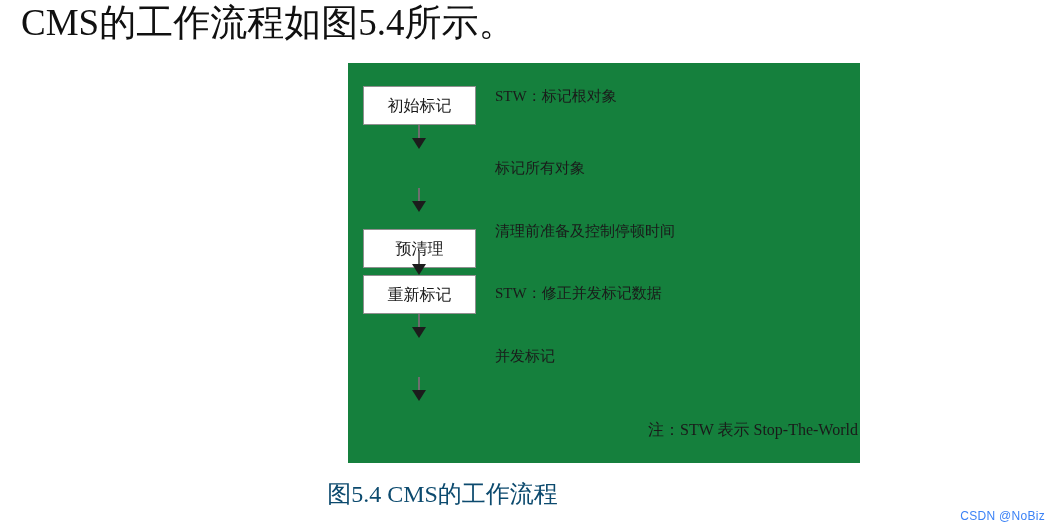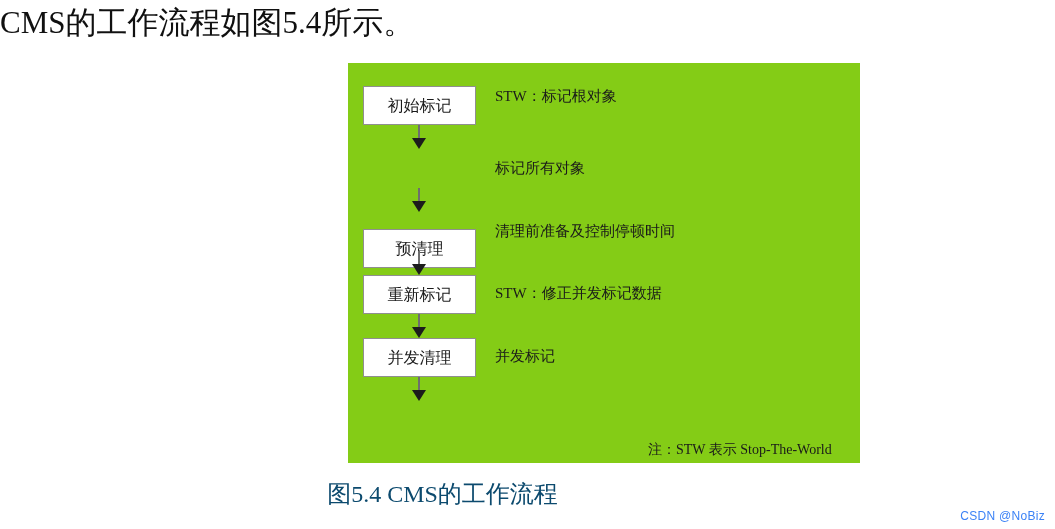--- a/index.html
+++ b/index.html
@@ -12,38 +12,38 @@
     height: 529px;
     position: relative;
     overflow: hidden;
     font-family: "Liberation Serif", "DejaVu Serif", serif;
     color: #000000;
   }
 
   
   #page-title {
     position: absolute;
-    left: 0;
+    left: 21px;
     top: 3px;
     font-family: "Liberation Serif", "DejaVu Serif", serif;
-    font-size: 31px;
+    font-size: 37px;
     line-height: 40px;
     letter-spacing: 0px;
     color: #101010;
     white-space: nowrap;
   }
 
   
   #figure-image {
     position: absolute;
     left: 348px;
     top: 63px;
     width: 512px;
     height: 400px;
-    background: #84cc16;
+    background: #15803d;
   }
 
   .flow-box {
     position: absolute;
     left: 15px;
     width: 113px;
     height: 39px;
     border: 1px solid #8f8f8f;
     background: #ffffff;
     box-sizing: border-box;
@@ -90,23 +90,23 @@
     font-family: "Liberation Serif", "DejaVu Serif", serif;
     font-size: 15px;
     line-height: 18px;
     color: #1a1a1a;
     white-space: nowrap;
   }
 
   #figure-footnote {
     position: absolute;
     left: 300px;
-    top: 378px;
+    top: 358px;
     font-family: "Liberation Serif", "DejaVu Serif", serif;
-    font-size: 14px;
+    font-size: 16px;
     line-height: 18px;
     color: #1a1a1a;
     white-space: nowrap;
   }
 
   
   #figure-caption {
     position: absolute;
     left: 0px;
     top: 478px;
@@ -167,23 +167,20 @@
 
   <div class="flow-box" style="top:212px">
     <span class="flow-box-label">重新标记</span>
   </div>
   <div class="flow-note" style="top:221px">STW：修正并发标记数据</div>
   <div class="flow-arrow" style="top:251px">
     <span class="arrow-stem"></span>
     <span class="arrow-head"></span>
   </div>
 
-  <div class="flow-box" style="top:275px">
-    <span class="flow-box-label">并发清理</span>
-  </div>
   <div class="flow-note" style="top:284px">并发标记</div>
   <div class="flow-arrow" style="top:314px">
     <span class="arrow-stem"></span>
     <span class="arrow-head"></span>
   </div>
 
 
   <div id="figure-footnote">注：STW 表示 Stop-The-World</div>
 </div>
 

